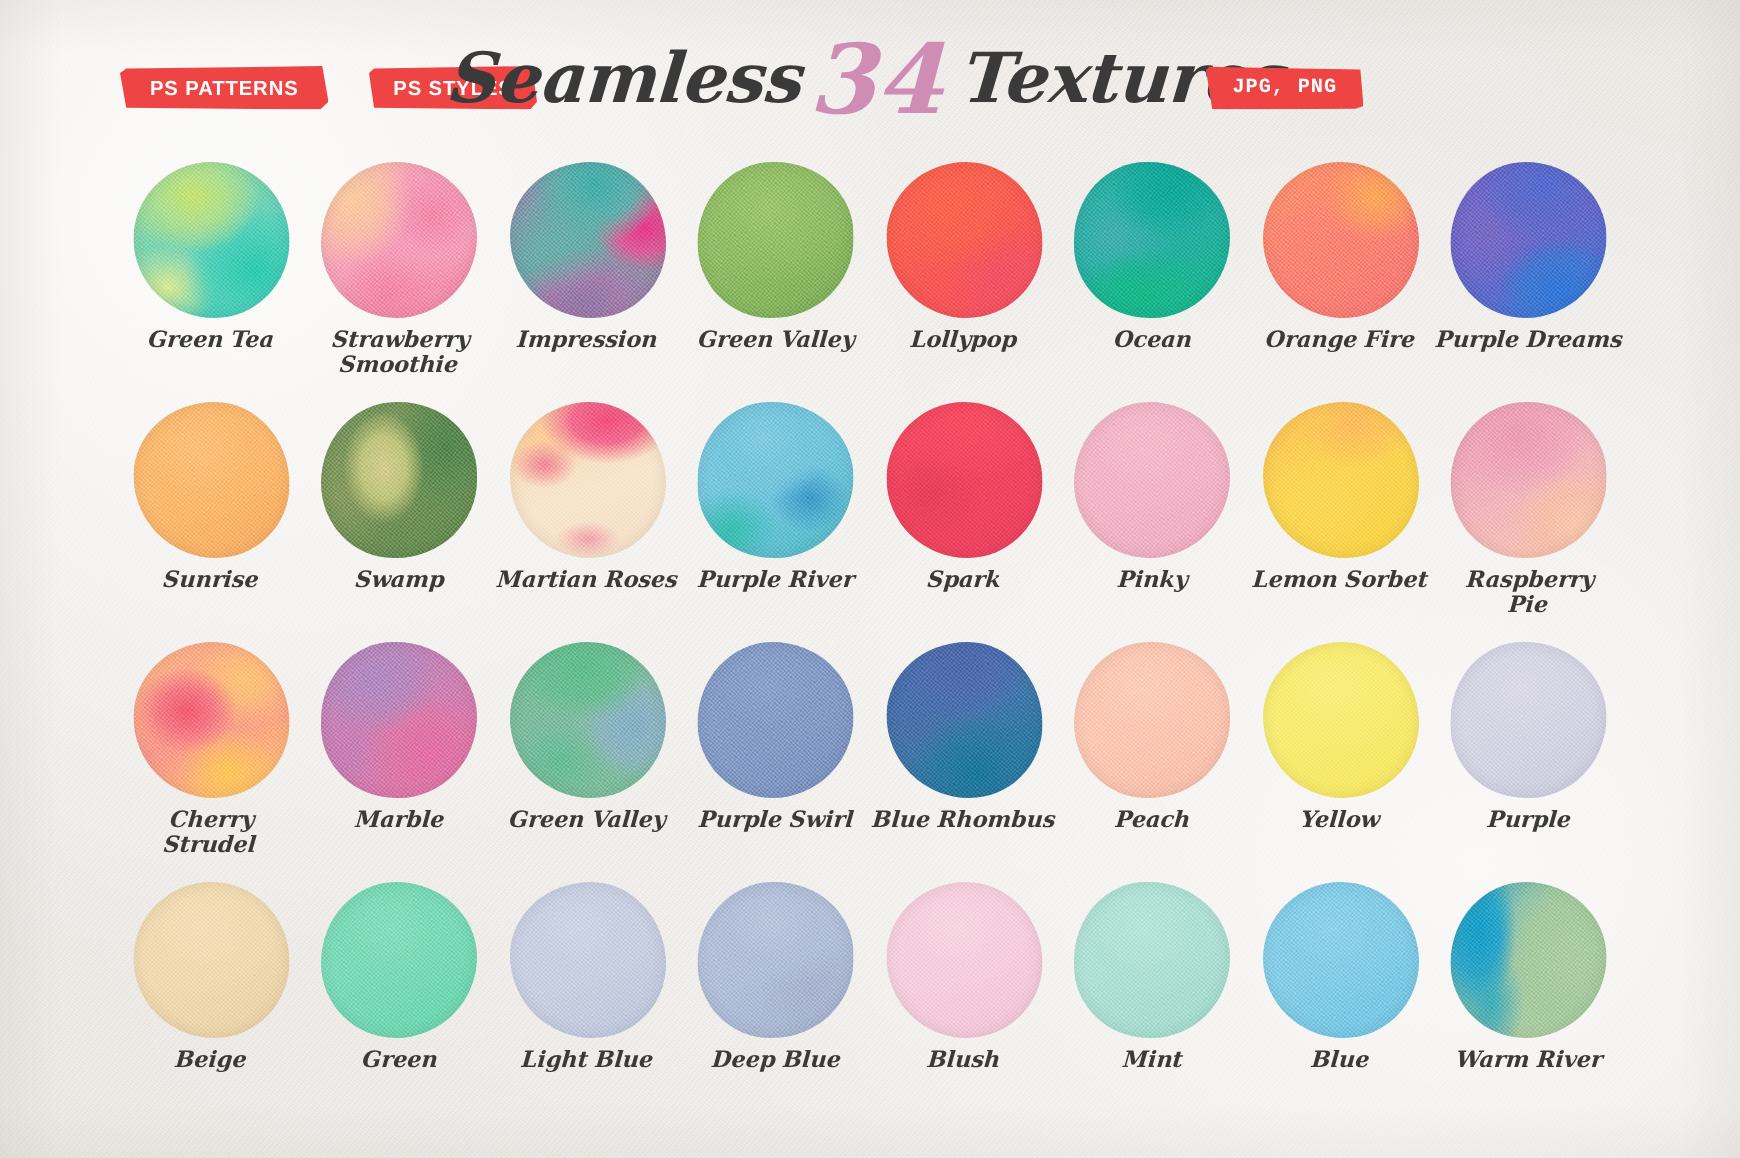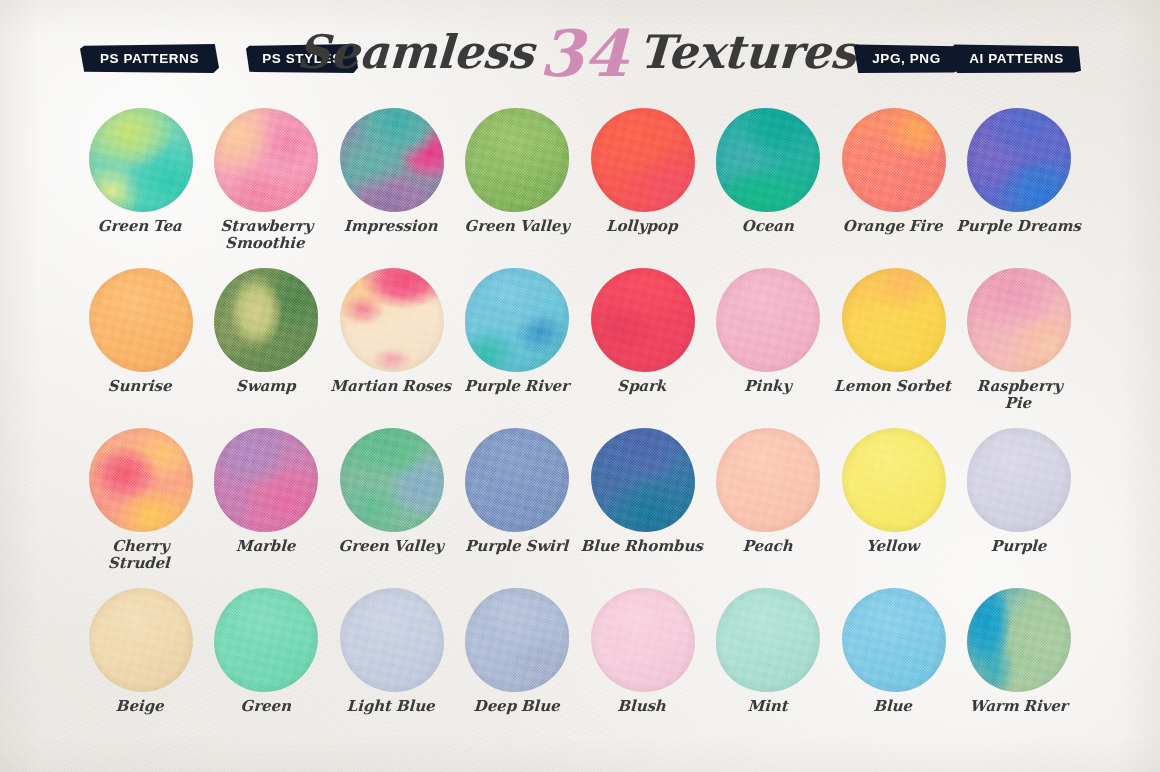--- a/index.html
+++ b/index.html
@@ -46,38 +46,38 @@
   #header {
     position: absolute;
     top: 0; left: 0;
     width: 1160px;
     height: 100px;
   }
   .badge {
     position: absolute;
     top: 44px;
     height: 29px;
-    background: #0f172a;
+    background: #ef4444;
     color: #ffffff;
     font-size: 13.5px;
     font-weight: bold;
     letter-spacing: 0.6px;
     display: flex;
     align-items: center;
     justify-content: center;
     padding: 0 14px;
     box-sizing: border-box;
     font-family: "Liberation Sans", sans-serif;
   }
   .badge.bl { clip-path: polygon(3% 6%, 97% 0%, 100% 82%, 96% 100%, 3% 96%, 0% 16%); }
   .badge.br { clip-path: polygon(2% 2%, 98% 8%, 100% 92%, 95% 98%, 4% 100%, 0% 10%); }
 
   #badge-ps-patterns { left: 80px;  width: 139px; }
   #badge-ps-styles   { left: 246px; width: 112px; }
-  #badge-jpg-png     { left: 854px; width: 105px; }
+  #badge-jpg-png     { left: 804px; width: 105px; font-family: Liberation Mono, monospace; }
   #badge-ai-patterns { left: 952px; width: 129px; }
 
   #title {
     position: absolute;
     top: 16px;
     left: 355px;
     width: 450px;
     height: 72px;
     display: flex;
     align-items: center;
@@ -193,214 +193,211 @@
     <div id="title">
       <span class="title-word" id="title-part1">Seamless</span>
       <span id="title-number">34</span>
       <span class="title-word" id="title-part2">Textures</span>
     </div>
 
     <div class="badge br" id="badge-jpg-png">
       <span>JPG, PNG</span>
     </div>
 
-    <div class="badge br" id="badge-ai-patterns">
-      <span>AI PATTERNS</span>
+
+  </div>
+
+  <div id="grid">
+      <div class="cell">
+        <div class="blob-wrap">
+          <div class="blob" style="background: radial-gradient(70% 60% at 38% 22%, rgb(194, 224, 106) 0%, rgb(168, 220, 134) 30%, rgba(168, 220, 134, 0) 62%), radial-gradient(60% 55% at 78% 70%, rgb(46, 196, 171) 0%, rgb(70, 201, 178) 40%, rgba(70, 201, 178, 0) 75%), radial-gradient(55% 45% at 22% 80%, rgb(216, 232, 138) 0%, rgba(216, 232, 138, 0) 60%), linear-gradient(150deg, rgb(154, 217, 143) 0%, rgb(95, 205, 182) 55%, rgb(56, 195, 171) 100%); border-radius: 50% 50% 48% 52% / 49% 51%;"></div>
+        </div>
+        <div class="swatch-label">Green Tea</div>
+      </div>
+      <div class="cell">
+        <div class="blob-wrap">
+          <div class="blob" style="background: radial-gradient(55% 60% at 20% 24%, rgb(249, 199, 154) 0%, rgb(247, 185, 160) 35%, rgba(247, 185, 160, 0) 70%), radial-gradient(60% 55% at 72% 34%, rgb(239, 127, 164) 0%, rgb(242, 148, 180) 45%, rgba(242, 148, 180, 0) 78%), radial-gradient(50% 45% at 42% 86%, rgb(239, 124, 159) 0%, rgba(239, 124, 159, 0) 66%), linear-gradient(145deg, rgb(248, 191, 162) 0%, rgb(244, 154, 180) 45%, rgb(238, 124, 162) 100%); border-radius: 48% 52% 52% 48% / 52% 48%;"></div>
+        </div>
+        <div class="swatch-label">Strawberry<br>Smoothie</div>
+      </div>
+      <div class="cell">
+        <div class="blob-wrap">
+          <div class="blob" style="background: radial-gradient(55% 50% at 55% 14%, rgb(63, 168, 162) 0%, rgb(90, 168, 164) 45%, rgba(90, 168, 164, 0) 78%), radial-gradient(45% 40% at 86% 42%, rgb(227, 53, 126) 0%, rgb(212, 88, 143) 40%, rgba(212, 88, 143, 0) 72%), radial-gradient(50% 45% at 30% 52%, rgb(99, 168, 160) 0%, rgba(99, 168, 160, 0) 70%), radial-gradient(60% 45% at 48% 90%, rgb(138, 111, 158) 0%, rgb(154, 116, 164) 40%, rgba(154, 116, 164, 0) 80%), linear-gradient(135deg, rgb(143, 127, 168) 0%, rgb(95, 165, 162) 45%, rgb(157, 111, 156) 100%); border-radius: 52% 48% 47% 53% / 47% 53%;"></div>
+        </div>
+        <div class="swatch-label">Impression</div>
+      </div>
+      <div class="cell">
+        <div class="blob-wrap">
+          <div class="blob" style="background: radial-gradient(70% 60% at 45% 30%, rgb(149, 191, 105) 0%, rgb(138, 184, 97) 45%, rgba(138, 184, 97, 0) 80%), linear-gradient(150deg, rgb(147, 189, 106) 0%, rgb(130, 179, 93) 55%, rgb(118, 168, 84) 100%); border-radius: 49% 51% 53% 47% / 53% 47% 51% 49%;"></div>
+        </div>
+        <div class="swatch-label">Green Valley</div>
+      </div>
+      <div class="cell">
+        <div class="blob-wrap">
+          <div class="blob" style="background: radial-gradient(65% 55% at 38% 26%, rgb(250, 95, 73) 0%, rgb(246, 90, 76) 45%, rgba(246, 90, 76, 0) 80%), radial-gradient(55% 50% at 75% 72%, rgb(239, 78, 94) 0%, rgba(239, 78, 94, 0) 70%), linear-gradient(150deg, rgb(251, 97, 71) 0%, rgb(244, 84, 79) 55%, rgb(237, 74, 92) 100%); border-radius: 51% 49% 49% 51% / 48% 52%;"></div>
+        </div>
+        <div class="swatch-label">Lollypop</div>
+      </div>
+      <div class="cell">
+        <div class="blob-wrap">
+          <div class="blob" style="background: radial-gradient(50% 42% at 62% 16%, rgb(16, 160, 143) 0%, rgb(27, 163, 150) 45%, rgba(27, 163, 150, 0) 80%), radial-gradient(60% 38% at 45% 88%, rgb(25, 176, 125) 0%, rgb(28, 174, 134) 45%, rgba(28, 174, 134, 0) 82%), radial-gradient(55% 50% at 25% 48%, rgb(63, 168, 168) 0%, rgba(63, 168, 168, 0) 72%), linear-gradient(150deg, rgb(42, 168, 159) 0%, rgb(39, 167, 154) 50%, rgb(23, 173, 131) 100%); border-radius: 47% 53% 51% 49% / 51% 49% 53% 47%;"></div>
+        </div>
+        <div class="swatch-label">Ocean</div>
+      </div>
+      <div class="cell">
+        <div class="blob-wrap">
+          <div class="blob" style="background: radial-gradient(45% 38% at 72% 22%, rgb(251, 161, 85) 0%, rgb(250, 143, 95) 40%, rgba(250, 143, 95, 0) 74%), radial-gradient(55% 50% at 32% 60%, rgb(248, 122, 109) 0%, rgba(248, 122, 109, 0) 72%), linear-gradient(150deg, rgb(250, 138, 100) 0%, rgb(248, 122, 108) 50%, rgb(244, 112, 110) 100%); border-radius: 50% 50% 48% 52% / 49% 51%;"></div>
+        </div>
+        <div class="swatch-label">Orange Fire</div>
+      </div>
+      <div class="cell">
+        <div class="blob-wrap">
+          <div class="blob" style="background: radial-gradient(55% 45% at 60% 16%, rgb(79, 99, 201) 0%, rgb(90, 99, 194) 45%, rgba(90, 99, 194, 0) 80%), radial-gradient(50% 45% at 70% 84%, rgb(47, 111, 212) 0%, rgb(61, 111, 202) 45%, rgba(61, 111, 202, 0) 80%), radial-gradient(50% 50% at 22% 45%, rgb(112, 99, 189) 0%, rgba(112, 99, 189, 0) 72%), linear-gradient(150deg, rgb(106, 95, 196) 0%, rgb(96, 97, 194) 50%, rgb(58, 110, 205) 100%); border-radius: 48% 52% 52% 48% / 52% 48%;"></div>
+        </div>
+        <div class="swatch-label">Purple Dreams</div>
+      </div>
+      <div class="cell">
+        <div class="blob-wrap">
+          <div class="blob" style="background: radial-gradient(70% 60% at 42% 30%, rgb(251, 187, 115) 0%, rgb(249, 178, 104) 48%, rgba(249, 178, 104, 0) 82%), linear-gradient(150deg, rgb(251, 189, 118) 0%, rgb(249, 177, 103) 55%, rgb(245, 165, 94) 100%); border-radius: 52% 48% 47% 53% / 47% 53%;"></div>
+        </div>
+        <div class="swatch-label">Sunrise</div>
+      </div>
+      <div class="cell">
+        <div class="blob-wrap">
+          <div class="blob" style="background: radial-gradient(36% 50% at 40% 42%, rgb(207, 201, 133) 0%, rgb(185, 191, 116) 40%, rgba(185, 191, 116, 0) 72%), radial-gradient(45% 55% at 80% 30%, rgb(79, 124, 74) 0%, rgb(93, 132, 80) 45%, rgba(93, 132, 80, 0) 80%), radial-gradient(40% 50% at 14% 60%, rgb(124, 145, 89) 0%, rgba(124, 145, 89, 0) 72%), linear-gradient(150deg, rgb(114, 144, 90) 0%, rgb(108, 138, 84) 50%, rgb(90, 127, 75) 100%); border-radius: 49% 51% 53% 47% / 53% 47% 51% 49%;"></div>
+        </div>
+        <div class="swatch-label">Swamp</div>
+      </div>
+      <div class="cell">
+        <div class="blob-wrap">
+          <div class="blob" style="background: radial-gradient(60% 38% at 62% 12%, rgb(239, 75, 115) 0%, rgb(239, 102, 133) 38%, rgba(239, 102, 133, 0) 72%), radial-gradient(30% 22% at 22% 40%, rgb(238, 122, 142) 0%, rgba(238, 122, 142, 0) 70%), radial-gradient(28% 16% at 50% 88%, rgb(240, 154, 164) 0%, rgba(240, 154, 164, 0) 72%), radial-gradient(50% 45% at 20% 22%, rgb(251, 201, 142) 0%, rgba(251, 201, 142, 0) 66%), linear-gradient(160deg, rgb(247, 210, 165) 0%, rgb(246, 227, 200) 55%, rgb(243, 220, 194) 100%); border-radius: 51% 49% 49% 51% / 48% 52%;"></div>
+        </div>
+        <div class="swatch-label">Martian Roses</div>
+      </div>
+      <div class="cell">
+        <div class="blob-wrap">
+          <div class="blob" style="background: radial-gradient(55% 50% at 42% 24%, rgb(121, 198, 220) 0%, rgb(109, 192, 216) 48%, rgba(109, 192, 216, 0) 80%), radial-gradient(35% 30% at 72% 62%, rgb(60, 143, 196) 0%, rgba(60, 143, 196, 0) 72%), radial-gradient(40% 35% at 22% 82%, rgb(52, 184, 168) 0%, rgba(52, 184, 168, 0) 74%), linear-gradient(150deg, rgb(124, 200, 220) 0%, rgb(104, 191, 215) 55%, rgb(78, 180, 189) 100%); border-radius: 47% 53% 51% 49% / 51% 49% 53% 47%;"></div>
+        </div>
+        <div class="swatch-label">Purple River</div>
+      </div>
+      <div class="cell">
+        <div class="blob-wrap">
+          <div class="blob" style="background: radial-gradient(60% 45% at 52% 14%, rgb(244, 72, 90) 0%, rgb(240, 69, 90) 45%, rgba(240, 69, 90, 0) 80%), radial-gradient(50% 45% at 28% 58%, rgb(226, 59, 86) 0%, rgba(226, 59, 86, 0) 72%), linear-gradient(150deg, rgb(244, 73, 91) 0%, rgb(238, 66, 88) 50%, rgb(230, 61, 90) 100%); border-radius: 50% 50% 48% 52% / 49% 51%;"></div>
+        </div>
+        <div class="swatch-label">Spark</div>
+      </div>
+      <div class="cell">
+        <div class="blob-wrap">
+          <div class="blob" style="background: radial-gradient(65% 55% at 44% 30%, rgb(243, 181, 201) 0%, rgb(240, 174, 196) 48%, rgba(240, 174, 196, 0) 82%), linear-gradient(150deg, rgb(244, 184, 203) 0%, rgb(240, 173, 195) 55%, rgb(236, 165, 189) 100%); border-radius: 48% 52% 52% 48% / 52% 48%;"></div>
+        </div>
+        <div class="swatch-label">Pinky</div>
+      </div>
+      <div class="cell">
+        <div class="blob-wrap">
+          <div class="blob" style="background: radial-gradient(50% 40% at 58% 12%, rgb(251, 181, 90) 0%, rgb(250, 193, 85) 42%, rgba(250, 193, 85, 0) 76%), radial-gradient(60% 55% at 38% 62%, rgb(249, 212, 82) 0%, rgba(249, 212, 82, 0) 74%), linear-gradient(155deg, rgb(250, 189, 86) 0%, rgb(249, 208, 78) 50%, rgb(246, 207, 67) 100%); border-radius: 52% 48% 47% 53% / 47% 53%;"></div>
+        </div>
+        <div class="swatch-label">Lemon Sorbet</div>
+      </div>
+      <div class="cell">
+        <div class="blob-wrap">
+          <div class="blob" style="background: radial-gradient(60% 50% at 42% 20%, rgb(233, 147, 176) 0%, rgb(236, 159, 180) 45%, rgba(236, 159, 180, 0) 80%), radial-gradient(50% 45% at 80% 78%, rgb(246, 195, 164) 0%, rgb(244, 184, 164) 45%, rgba(244, 184, 164, 0) 80%), linear-gradient(150deg, rgb(233, 148, 177) 0%, rgb(239, 174, 182) 50%, rgb(246, 197, 166) 100%); border-radius: 49% 51% 53% 47% / 53% 47% 51% 49%;"></div>
+        </div>
+        <div class="swatch-label">Raspberry<br>Pie</div>
+      </div>
+      <div class="cell">
+        <div class="blob-wrap">
+          <div class="blob" style="background: radial-gradient(45% 38% at 34% 44%, rgb(238, 86, 104) 0%, rgb(241, 112, 123) 38%, rgba(241, 112, 123, 0) 72%), radial-gradient(50% 40% at 72% 24%, rgb(251, 191, 110) 0%, rgb(251, 177, 120) 40%, rgba(251, 177, 120, 0) 76%), radial-gradient(45% 40% at 60% 84%, rgb(252, 194, 84) 0%, rgba(252, 194, 84, 0) 72%), linear-gradient(150deg, rgb(249, 178, 126) 0%, rgb(247, 144, 131) 50%, rgb(251, 194, 102) 100%); border-radius: 51% 49% 49% 51% / 48% 52%;"></div>
+        </div>
+        <div class="swatch-label">Cherry<br>Strudel</div>
+      </div>
+      <div class="cell">
+        <div class="blob-wrap">
+          <div class="blob" style="background: radial-gradient(50% 45% at 34% 22%, rgb(169, 127, 189) 0%, rgb(176, 125, 180) 45%, rgba(176, 125, 180, 0) 80%), radial-gradient(55% 50% at 70% 72%, rgb(224, 103, 159) 0%, rgb(216, 111, 159) 45%, rgba(216, 111, 159, 0) 80%), radial-gradient(40% 45% at 18% 70%, rgb(193, 117, 173) 0%, rgba(193, 117, 173, 0) 72%), linear-gradient(150deg, rgb(173, 127, 187) 0%, rgb(200, 120, 170) 50%, rgb(224, 104, 158) 100%); border-radius: 47% 53% 51% 49% / 51% 49% 53% 47%;"></div>
+        </div>
+        <div class="swatch-label">Marble</div>
+      </div>
+      <div class="cell">
+        <div class="blob-wrap">
+          <div class="blob" style="background: radial-gradient(55% 45% at 46% 16%, rgb(91, 183, 131) 0%, rgb(100, 184, 138) 45%, rgba(100, 184, 138, 0) 80%), radial-gradient(45% 45% at 80% 54%, rgb(123, 169, 192) 0%, rgb(131, 174, 185) 45%, rgba(131, 174, 185, 0) 78%), radial-gradient(50% 45% at 30% 76%, rgb(95, 183, 140) 0%, rgba(95, 183, 140, 0) 72%), linear-gradient(150deg, rgb(99, 183, 134) 0%, rgb(127, 182, 156) 50%, rgb(111, 183, 142) 100%); border-radius: 50% 50% 48% 52% / 49% 51%;"></div>
+        </div>
+        <div class="swatch-label">Green Valley</div>
+      </div>
+      <div class="cell">
+        <div class="blob-wrap">
+          <div class="blob" style="background: radial-gradient(60% 55% at 44% 28%, rgb(128, 153, 198) 0%, rgb(123, 147, 193) 48%, rgba(123, 147, 193, 0) 82%), linear-gradient(150deg, rgb(130, 153, 200) 0%, rgb(122, 146, 192) 55%, rgb(113, 137, 184) 100%); border-radius: 48% 52% 52% 48% / 52% 48%;"></div>
+        </div>
+        <div class="swatch-label">Purple Swirl</div>
+      </div>
+      <div class="cell">
+        <div class="blob-wrap">
+          <div class="blob" style="background: radial-gradient(55% 45% at 48% 16%, rgb(74, 97, 164) 0%, rgb(74, 102, 166) 45%, rgba(74, 102, 166, 0) 80%), radial-gradient(55% 45% at 58% 84%, rgb(27, 111, 143) 0%, rgb(42, 113, 150) 45%, rgba(42, 113, 150, 0) 82%), radial-gradient(45% 45% at 20% 52%, rgb(69, 104, 159) 0%, rgba(69, 104, 159, 0) 72%), linear-gradient(150deg, rgb(74, 98, 163) 0%, rgb(62, 111, 162) 50%, rgb(29, 113, 145) 100%); border-radius: 52% 48% 47% 53% / 47% 53%;"></div>
+        </div>
+        <div class="swatch-label">Blue Rhombus</div>
+      </div>
+      <div class="cell">
+        <div class="blob-wrap">
+          <div class="blob" style="background: radial-gradient(65% 55% at 44% 30%, rgb(251, 201, 180) 0%, rgb(249, 194, 173) 48%, rgba(249, 194, 173, 0) 82%), linear-gradient(150deg, rgb(251, 204, 182) 0%, rgb(249, 193, 172) 55%, rgb(246, 184, 164) 100%); border-radius: 49% 51% 53% 47% / 53% 47% 51% 49%;"></div>
+        </div>
+        <div class="swatch-label">Peach</div>
+      </div>
+      <div class="cell">
+        <div class="blob-wrap">
+          <div class="blob" style="background: radial-gradient(65% 55% at 44% 30%, rgb(249, 238, 120) 0%, rgb(247, 234, 108) 48%, rgba(247, 234, 108, 0) 82%), linear-gradient(150deg, rgb(249, 239, 123) 0%, rgb(247, 233, 104) 55%, rgb(244, 228, 94) 100%); border-radius: 51% 49% 49% 51% / 48% 52%;"></div>
+        </div>
+        <div class="swatch-label">Yellow</div>
+      </div>
+      <div class="cell">
+        <div class="blob-wrap">
+          <div class="blob" style="background: radial-gradient(65% 55% at 44% 30%, rgb(216, 214, 230) 0%, rgb(210, 209, 226) 48%, rgba(210, 209, 226, 0) 82%), linear-gradient(150deg, rgb(218, 216, 232) 0%, rgb(209, 208, 225) 55%, rgb(201, 200, 220) 100%); border-radius: 47% 53% 51% 49% / 51% 49% 53% 47%;"></div>
+        </div>
+        <div class="swatch-label">Purple</div>
+      </div>
+      <div class="cell">
+        <div class="blob-wrap">
+          <div class="blob" style="background: radial-gradient(65% 55% at 44% 30%, rgb(242, 220, 180) 0%, rgb(239, 215, 171) 48%, rgba(239, 215, 171, 0) 82%), linear-gradient(150deg, rgb(243, 221, 183) 0%, rgb(238, 213, 169) 55%, rgb(233, 205, 158) 100%); border-radius: 50% 50% 48% 52% / 49% 51%;"></div>
+        </div>
+        <div class="swatch-label">Beige</div>
+      </div>
+      <div class="cell">
+        <div class="blob-wrap">
+          <div class="blob" style="background: radial-gradient(65% 55% at 44% 30%, rgb(125, 218, 185) 0%, rgb(114, 214, 178) 48%, rgba(114, 214, 178, 0) 82%), linear-gradient(150deg, rgb(128, 219, 188) 0%, rgb(112, 213, 177) 55%, rgb(100, 208, 168) 100%); border-radius: 48% 52% 52% 48% / 52% 48%;"></div>
+        </div>
+        <div class="swatch-label">Green</div>
+      </div>
+      <div class="cell">
+        <div class="blob-wrap">
+          <div class="blob" style="background: radial-gradient(65% 55% at 44% 30%, rgb(202, 209, 227) 0%, rgb(195, 203, 223) 48%, rgba(195, 203, 223, 0) 82%), linear-gradient(150deg, rgb(204, 211, 229) 0%, rgb(194, 202, 222) 55%, rgb(185, 194, 217) 100%); border-radius: 52% 48% 47% 53% / 47% 53%;"></div>
+        </div>
+        <div class="swatch-label">Light Blue</div>
+      </div>
+      <div class="cell">
+        <div class="blob-wrap">
+          <div class="blob" style="background: radial-gradient(60% 50% at 46% 26%, rgb(179, 192, 216) 0%, rgb(171, 185, 212) 48%, rgba(171, 185, 212, 0) 82%), radial-gradient(45% 40% at 72% 70%, rgb(159, 172, 201) 0%, rgba(159, 172, 201, 0) 74%), linear-gradient(150deg, rgb(181, 193, 218) 0%, rgb(169, 183, 211) 55%, rgb(157, 172, 201) 100%); border-radius: 49% 51% 53% 47% / 53% 47% 51% 49%;"></div>
+        </div>
+        <div class="swatch-label">Deep Blue</div>
+      </div>
+      <div class="cell">
+        <div class="blob-wrap">
+          <div class="blob" style="background: radial-gradient(65% 55% at 44% 30%, rgb(247, 209, 223) 0%, rgb(244, 202, 218) 48%, rgba(244, 202, 218, 0) 82%), linear-gradient(150deg, rgb(248, 212, 225) 0%, rgb(243, 200, 217) 55%, rgb(238, 192, 211) 100%); border-radius: 51% 49% 49% 51% / 48% 52%;"></div>
+        </div>
+        <div class="swatch-label">Blush</div>
+      </div>
+      <div class="cell">
+        <div class="blob-wrap">
+          <div class="blob" style="background: radial-gradient(65% 55% at 44% 30%, rgb(178, 226, 213) 0%, rgb(169, 222, 208) 48%, rgba(169, 222, 208, 0) 82%), linear-gradient(150deg, rgb(182, 228, 216) 0%, rgb(167, 221, 207) 55%, rgb(156, 215, 199) 100%); border-radius: 47% 53% 51% 49% / 51% 49% 53% 47%;"></div>
+        </div>
+        <div class="swatch-label">Mint</div>
+      </div>
+      <div class="cell">
+        <div class="blob-wrap">
+          <div class="blob" style="background: radial-gradient(65% 55% at 44% 30%, rgb(134, 205, 231) 0%, rgb(123, 200, 228) 48%, rgba(123, 200, 228, 0) 82%), linear-gradient(150deg, rgb(139, 208, 233) 0%, rgb(121, 199, 227) 55%, rgb(108, 192, 222) 100%); border-radius: 50% 50% 48% 52% / 49% 51%;"></div>
+        </div>
+        <div class="swatch-label">Blue</div>
+      </div>
+      <div class="cell">
+        <div class="blob-wrap">
+          <div class="blob" style="background: radial-gradient(36% 72% at 18% 32%, rgb(23, 150, 196) 0%, rgb(43, 157, 194) 38%, rgba(43, 157, 194, 0) 68%), radial-gradient(30% 50% at 26% 78%, rgb(58, 166, 178) 0%, rgba(58, 166, 178, 0) 70%), radial-gradient(60% 70% at 76% 50%, rgb(166, 200, 156) 0%, rgb(158, 197, 152) 45%, rgba(158, 197, 152, 0) 84%), linear-gradient(110deg, rgb(43, 156, 193) 0%, rgb(106, 180, 174) 28%, rgb(164, 199, 154) 58%, rgb(168, 201, 157) 100%); border-radius: 48% 52% 52% 48% / 52% 48%;"></div>
+        </div>
+        <div class="swatch-label">Warm River</div>
+      </div>
     </div>
 
-  </div>
-
-  <div id="grid">
-      <div class="cell">
-        <div class="blob-wrap">
-          <div class="blob" style="background: radial-gradient(70% 60% at 38% 22%, rgb(194, 224, 106) 0%, rgb(168, 220, 134) 30%, rgba(168, 220, 134, 0) 62%), radial-gradient(60% 55% at 78% 70%, rgb(46, 196, 171) 0%, rgb(70, 201, 178) 40%, rgba(70, 201, 178, 0) 75%), radial-gradient(55% 45% at 22% 80%, rgb(216, 232, 138) 0%, rgba(216, 232, 138, 0) 60%), linear-gradient(150deg, rgb(154, 217, 143) 0%, rgb(95, 205, 182) 55%, rgb(56, 195, 171) 100%); border-radius: 50% 50% 48% 52% / 49% 51%;"></div>
-        </div>
-        <div class="swatch-label">Green Tea</div>
-      </div>
-      <div class="cell">
-        <div class="blob-wrap">
-          <div class="blob" style="background: radial-gradient(55% 60% at 20% 24%, rgb(249, 199, 154) 0%, rgb(247, 185, 160) 35%, rgba(247, 185, 160, 0) 70%), radial-gradient(60% 55% at 72% 34%, rgb(239, 127, 164) 0%, rgb(242, 148, 180) 45%, rgba(242, 148, 180, 0) 78%), radial-gradient(50% 45% at 42% 86%, rgb(239, 124, 159) 0%, rgba(239, 124, 159, 0) 66%), linear-gradient(145deg, rgb(248, 191, 162) 0%, rgb(244, 154, 180) 45%, rgb(238, 124, 162) 100%); border-radius: 48% 52% 52% 48% / 52% 48%;"></div>
-        </div>
-        <div class="swatch-label">Strawberry<br>Smoothie</div>
-      </div>
-      <div class="cell">
-        <div class="blob-wrap">
-          <div class="blob" style="background: radial-gradient(55% 50% at 55% 14%, rgb(63, 168, 162) 0%, rgb(90, 168, 164) 45%, rgba(90, 168, 164, 0) 78%), radial-gradient(45% 40% at 86% 42%, rgb(227, 53, 126) 0%, rgb(212, 88, 143) 40%, rgba(212, 88, 143, 0) 72%), radial-gradient(50% 45% at 30% 52%, rgb(99, 168, 160) 0%, rgba(99, 168, 160, 0) 70%), radial-gradient(60% 45% at 48% 90%, rgb(138, 111, 158) 0%, rgb(154, 116, 164) 40%, rgba(154, 116, 164, 0) 80%), linear-gradient(135deg, rgb(143, 127, 168) 0%, rgb(95, 165, 162) 45%, rgb(157, 111, 156) 100%); border-radius: 52% 48% 47% 53% / 47% 53%;"></div>
-        </div>
-        <div class="swatch-label">Impression</div>
-      </div>
-      <div class="cell">
-        <div class="blob-wrap">
-          <div class="blob" style="background: radial-gradient(70% 60% at 45% 30%, rgb(149, 191, 105) 0%, rgb(138, 184, 97) 45%, rgba(138, 184, 97, 0) 80%), linear-gradient(150deg, rgb(147, 189, 106) 0%, rgb(130, 179, 93) 55%, rgb(118, 168, 84) 100%); border-radius: 49% 51% 53% 47% / 53% 47% 51% 49%;"></div>
-        </div>
-        <div class="swatch-label">Green Valley</div>
-      </div>
-      <div class="cell">
-        <div class="blob-wrap">
-          <div class="blob" style="background: radial-gradient(65% 55% at 38% 26%, rgb(250, 95, 73) 0%, rgb(246, 90, 76) 45%, rgba(246, 90, 76, 0) 80%), radial-gradient(55% 50% at 75% 72%, rgb(239, 78, 94) 0%, rgba(239, 78, 94, 0) 70%), linear-gradient(150deg, rgb(251, 97, 71) 0%, rgb(244, 84, 79) 55%, rgb(237, 74, 92) 100%); border-radius: 51% 49% 49% 51% / 48% 52%;"></div>
-        </div>
-        <div class="swatch-label">Lollypop</div>
-      </div>
-      <div class="cell">
-        <div class="blob-wrap">
-          <div class="blob" style="background: radial-gradient(50% 42% at 62% 16%, rgb(16, 160, 143) 0%, rgb(27, 163, 150) 45%, rgba(27, 163, 150, 0) 80%), radial-gradient(60% 38% at 45% 88%, rgb(25, 176, 125) 0%, rgb(28, 174, 134) 45%, rgba(28, 174, 134, 0) 82%), radial-gradient(55% 50% at 25% 48%, rgb(63, 168, 168) 0%, rgba(63, 168, 168, 0) 72%), linear-gradient(150deg, rgb(42, 168, 159) 0%, rgb(39, 167, 154) 50%, rgb(23, 173, 131) 100%); border-radius: 47% 53% 51% 49% / 51% 49% 53% 47%;"></div>
-        </div>
-        <div class="swatch-label">Ocean</div>
-      </div>
-      <div class="cell">
-        <div class="blob-wrap">
-          <div class="blob" style="background: radial-gradient(45% 38% at 72% 22%, rgb(251, 161, 85) 0%, rgb(250, 143, 95) 40%, rgba(250, 143, 95, 0) 74%), radial-gradient(55% 50% at 32% 60%, rgb(248, 122, 109) 0%, rgba(248, 122, 109, 0) 72%), linear-gradient(150deg, rgb(250, 138, 100) 0%, rgb(248, 122, 108) 50%, rgb(244, 112, 110) 100%); border-radius: 50% 50% 48% 52% / 49% 51%;"></div>
-        </div>
-        <div class="swatch-label">Orange Fire</div>
-      </div>
-      <div class="cell">
-        <div class="blob-wrap">
-          <div class="blob" style="background: radial-gradient(55% 45% at 60% 16%, rgb(79, 99, 201) 0%, rgb(90, 99, 194) 45%, rgba(90, 99, 194, 0) 80%), radial-gradient(50% 45% at 70% 84%, rgb(47, 111, 212) 0%, rgb(61, 111, 202) 45%, rgba(61, 111, 202, 0) 80%), radial-gradient(50% 50% at 22% 45%, rgb(112, 99, 189) 0%, rgba(112, 99, 189, 0) 72%), linear-gradient(150deg, rgb(106, 95, 196) 0%, rgb(96, 97, 194) 50%, rgb(58, 110, 205) 100%); border-radius: 48% 52% 52% 48% / 52% 48%;"></div>
-        </div>
-        <div class="swatch-label">Purple Dreams</div>
-      </div>
-      <div class="cell">
-        <div class="blob-wrap">
-          <div class="blob" style="background: radial-gradient(70% 60% at 42% 30%, rgb(251, 187, 115) 0%, rgb(249, 178, 104) 48%, rgba(249, 178, 104, 0) 82%), linear-gradient(150deg, rgb(251, 189, 118) 0%, rgb(249, 177, 103) 55%, rgb(245, 165, 94) 100%); border-radius: 52% 48% 47% 53% / 47% 53%;"></div>
-        </div>
-        <div class="swatch-label">Sunrise</div>
-      </div>
-      <div class="cell">
-        <div class="blob-wrap">
-          <div class="blob" style="background: radial-gradient(36% 50% at 40% 42%, rgb(207, 201, 133) 0%, rgb(185, 191, 116) 40%, rgba(185, 191, 116, 0) 72%), radial-gradient(45% 55% at 80% 30%, rgb(79, 124, 74) 0%, rgb(93, 132, 80) 45%, rgba(93, 132, 80, 0) 80%), radial-gradient(40% 50% at 14% 60%, rgb(124, 145, 89) 0%, rgba(124, 145, 89, 0) 72%), linear-gradient(150deg, rgb(114, 144, 90) 0%, rgb(108, 138, 84) 50%, rgb(90, 127, 75) 100%); border-radius: 49% 51% 53% 47% / 53% 47% 51% 49%;"></div>
-        </div>
-        <div class="swatch-label">Swamp</div>
-      </div>
-      <div class="cell">
-        <div class="blob-wrap">
-          <div class="blob" style="background: radial-gradient(60% 38% at 62% 12%, rgb(239, 75, 115) 0%, rgb(239, 102, 133) 38%, rgba(239, 102, 133, 0) 72%), radial-gradient(30% 22% at 22% 40%, rgb(238, 122, 142) 0%, rgba(238, 122, 142, 0) 70%), radial-gradient(28% 16% at 50% 88%, rgb(240, 154, 164) 0%, rgba(240, 154, 164, 0) 72%), radial-gradient(50% 45% at 20% 22%, rgb(251, 201, 142) 0%, rgba(251, 201, 142, 0) 66%), linear-gradient(160deg, rgb(247, 210, 165) 0%, rgb(246, 227, 200) 55%, rgb(243, 220, 194) 100%); border-radius: 51% 49% 49% 51% / 48% 52%;"></div>
-        </div>
-        <div class="swatch-label">Martian Roses</div>
-      </div>
-      <div class="cell">
-        <div class="blob-wrap">
-          <div class="blob" style="background: radial-gradient(55% 50% at 42% 24%, rgb(121, 198, 220) 0%, rgb(109, 192, 216) 48%, rgba(109, 192, 216, 0) 80%), radial-gradient(35% 30% at 72% 62%, rgb(60, 143, 196) 0%, rgba(60, 143, 196, 0) 72%), radial-gradient(40% 35% at 22% 82%, rgb(52, 184, 168) 0%, rgba(52, 184, 168, 0) 74%), linear-gradient(150deg, rgb(124, 200, 220) 0%, rgb(104, 191, 215) 55%, rgb(78, 180, 189) 100%); border-radius: 47% 53% 51% 49% / 51% 49% 53% 47%;"></div>
-        </div>
-        <div class="swatch-label">Purple River</div>
-      </div>
-      <div class="cell">
-        <div class="blob-wrap">
-          <div class="blob" style="background: radial-gradient(60% 45% at 52% 14%, rgb(244, 72, 90) 0%, rgb(240, 69, 90) 45%, rgba(240, 69, 90, 0) 80%), radial-gradient(50% 45% at 28% 58%, rgb(226, 59, 86) 0%, rgba(226, 59, 86, 0) 72%), linear-gradient(150deg, rgb(244, 73, 91) 0%, rgb(238, 66, 88) 50%, rgb(230, 61, 90) 100%); border-radius: 50% 50% 48% 52% / 49% 51%;"></div>
-        </div>
-        <div class="swatch-label">Spark</div>
-      </div>
-      <div class="cell">
-        <div class="blob-wrap">
-          <div class="blob" style="background: radial-gradient(65% 55% at 44% 30%, rgb(243, 181, 201) 0%, rgb(240, 174, 196) 48%, rgba(240, 174, 196, 0) 82%), linear-gradient(150deg, rgb(244, 184, 203) 0%, rgb(240, 173, 195) 55%, rgb(236, 165, 189) 100%); border-radius: 48% 52% 52% 48% / 52% 48%;"></div>
-        </div>
-        <div class="swatch-label">Pinky</div>
-      </div>
-      <div class="cell">
-        <div class="blob-wrap">
-          <div class="blob" style="background: radial-gradient(50% 40% at 58% 12%, rgb(251, 181, 90) 0%, rgb(250, 193, 85) 42%, rgba(250, 193, 85, 0) 76%), radial-gradient(60% 55% at 38% 62%, rgb(249, 212, 82) 0%, rgba(249, 212, 82, 0) 74%), linear-gradient(155deg, rgb(250, 189, 86) 0%, rgb(249, 208, 78) 50%, rgb(246, 207, 67) 100%); border-radius: 52% 48% 47% 53% / 47% 53%;"></div>
-        </div>
-        <div class="swatch-label">Lemon Sorbet</div>
-      </div>
-      <div class="cell">
-        <div class="blob-wrap">
-          <div class="blob" style="background: radial-gradient(60% 50% at 42% 20%, rgb(233, 147, 176) 0%, rgb(236, 159, 180) 45%, rgba(236, 159, 180, 0) 80%), radial-gradient(50% 45% at 80% 78%, rgb(246, 195, 164) 0%, rgb(244, 184, 164) 45%, rgba(244, 184, 164, 0) 80%), linear-gradient(150deg, rgb(233, 148, 177) 0%, rgb(239, 174, 182) 50%, rgb(246, 197, 166) 100%); border-radius: 49% 51% 53% 47% / 53% 47% 51% 49%;"></div>
-        </div>
-        <div class="swatch-label">Raspberry<br>Pie</div>
-      </div>
-      <div class="cell">
-        <div class="blob-wrap">
-          <div class="blob" style="background: radial-gradient(45% 38% at 34% 44%, rgb(238, 86, 104) 0%, rgb(241, 112, 123) 38%, rgba(241, 112, 123, 0) 72%), radial-gradient(50% 40% at 72% 24%, rgb(251, 191, 110) 0%, rgb(251, 177, 120) 40%, rgba(251, 177, 120, 0) 76%), radial-gradient(45% 40% at 60% 84%, rgb(252, 194, 84) 0%, rgba(252, 194, 84, 0) 72%), linear-gradient(150deg, rgb(249, 178, 126) 0%, rgb(247, 144, 131) 50%, rgb(251, 194, 102) 100%); border-radius: 51% 49% 49% 51% / 48% 52%;"></div>
-        </div>
-        <div class="swatch-label">Cherry<br>Strudel</div>
-      </div>
-      <div class="cell">
-        <div class="blob-wrap">
-          <div class="blob" style="background: radial-gradient(50% 45% at 34% 22%, rgb(169, 127, 189) 0%, rgb(176, 125, 180) 45%, rgba(176, 125, 180, 0) 80%), radial-gradient(55% 50% at 70% 72%, rgb(224, 103, 159) 0%, rgb(216, 111, 159) 45%, rgba(216, 111, 159, 0) 80%), radial-gradient(40% 45% at 18% 70%, rgb(193, 117, 173) 0%, rgba(193, 117, 173, 0) 72%), linear-gradient(150deg, rgb(173, 127, 187) 0%, rgb(200, 120, 170) 50%, rgb(224, 104, 158) 100%); border-radius: 47% 53% 51% 49% / 51% 49% 53% 47%;"></div>
-        </div>
-        <div class="swatch-label">Marble</div>
-      </div>
-      <div class="cell">
-        <div class="blob-wrap">
-          <div class="blob" style="background: radial-gradient(55% 45% at 46% 16%, rgb(91, 183, 131) 0%, rgb(100, 184, 138) 45%, rgba(100, 184, 138, 0) 80%), radial-gradient(45% 45% at 80% 54%, rgb(123, 169, 192) 0%, rgb(131, 174, 185) 45%, rgba(131, 174, 185, 0) 78%), radial-gradient(50% 45% at 30% 76%, rgb(95, 183, 140) 0%, rgba(95, 183, 140, 0) 72%), linear-gradient(150deg, rgb(99, 183, 134) 0%, rgb(127, 182, 156) 50%, rgb(111, 183, 142) 100%); border-radius: 50% 50% 48% 52% / 49% 51%;"></div>
-        </div>
-        <div class="swatch-label">Green Valley</div>
-      </div>
-      <div class="cell">
-        <div class="blob-wrap">
-          <div class="blob" style="background: radial-gradient(60% 55% at 44% 28%, rgb(128, 153, 198) 0%, rgb(123, 147, 193) 48%, rgba(123, 147, 193, 0) 82%), linear-gradient(150deg, rgb(130, 153, 200) 0%, rgb(122, 146, 192) 55%, rgb(113, 137, 184) 100%); border-radius: 48% 52% 52% 48% / 52% 48%;"></div>
-        </div>
-        <div class="swatch-label">Purple Swirl</div>
-      </div>
-      <div class="cell">
-        <div class="blob-wrap">
-          <div class="blob" style="background: radial-gradient(55% 45% at 48% 16%, rgb(74, 97, 164) 0%, rgb(74, 102, 166) 45%, rgba(74, 102, 166, 0) 80%), radial-gradient(55% 45% at 58% 84%, rgb(27, 111, 143) 0%, rgb(42, 113, 150) 45%, rgba(42, 113, 150, 0) 82%), radial-gradient(45% 45% at 20% 52%, rgb(69, 104, 159) 0%, rgba(69, 104, 159, 0) 72%), linear-gradient(150deg, rgb(74, 98, 163) 0%, rgb(62, 111, 162) 50%, rgb(29, 113, 145) 100%); border-radius: 52% 48% 47% 53% / 47% 53%;"></div>
-        </div>
-        <div class="swatch-label">Blue Rhombus</div>
-      </div>
-      <div class="cell">
-        <div class="blob-wrap">
-          <div class="blob" style="background: radial-gradient(65% 55% at 44% 30%, rgb(251, 201, 180) 0%, rgb(249, 194, 173) 48%, rgba(249, 194, 173, 0) 82%), linear-gradient(150deg, rgb(251, 204, 182) 0%, rgb(249, 193, 172) 55%, rgb(246, 184, 164) 100%); border-radius: 49% 51% 53% 47% / 53% 47% 51% 49%;"></div>
-        </div>
-        <div class="swatch-label">Peach</div>
-      </div>
-      <div class="cell">
-        <div class="blob-wrap">
-          <div class="blob" style="background: radial-gradient(65% 55% at 44% 30%, rgb(249, 238, 120) 0%, rgb(247, 234, 108) 48%, rgba(247, 234, 108, 0) 82%), linear-gradient(150deg, rgb(249, 239, 123) 0%, rgb(247, 233, 104) 55%, rgb(244, 228, 94) 100%); border-radius: 51% 49% 49% 51% / 48% 52%;"></div>
-        </div>
-        <div class="swatch-label">Yellow</div>
-      </div>
-      <div class="cell">
-        <div class="blob-wrap">
-          <div class="blob" style="background: radial-gradient(65% 55% at 44% 30%, rgb(216, 214, 230) 0%, rgb(210, 209, 226) 48%, rgba(210, 209, 226, 0) 82%), linear-gradient(150deg, rgb(218, 216, 232) 0%, rgb(209, 208, 225) 55%, rgb(201, 200, 220) 100%); border-radius: 47% 53% 51% 49% / 51% 49% 53% 47%;"></div>
-        </div>
-        <div class="swatch-label">Purple</div>
-      </div>
-      <div class="cell">
-        <div class="blob-wrap">
-          <div class="blob" style="background: radial-gradient(65% 55% at 44% 30%, rgb(242, 220, 180) 0%, rgb(239, 215, 171) 48%, rgba(239, 215, 171, 0) 82%), linear-gradient(150deg, rgb(243, 221, 183) 0%, rgb(238, 213, 169) 55%, rgb(233, 205, 158) 100%); border-radius: 50% 50% 48% 52% / 49% 51%;"></div>
-        </div>
-        <div class="swatch-label">Beige</div>
-      </div>
-      <div class="cell">
-        <div class="blob-wrap">
-          <div class="blob" style="background: radial-gradient(65% 55% at 44% 30%, rgb(125, 218, 185) 0%, rgb(114, 214, 178) 48%, rgba(114, 214, 178, 0) 82%), linear-gradient(150deg, rgb(128, 219, 188) 0%, rgb(112, 213, 177) 55%, rgb(100, 208, 168) 100%); border-radius: 48% 52% 52% 48% / 52% 48%;"></div>
-        </div>
-        <div class="swatch-label">Green</div>
-      </div>
-      <div class="cell">
-        <div class="blob-wrap">
-          <div class="blob" style="background: radial-gradient(65% 55% at 44% 30%, rgb(202, 209, 227) 0%, rgb(195, 203, 223) 48%, rgba(195, 203, 223, 0) 82%), linear-gradient(150deg, rgb(204, 211, 229) 0%, rgb(194, 202, 222) 55%, rgb(185, 194, 217) 100%); border-radius: 52% 48% 47% 53% / 47% 53%;"></div>
-        </div>
-        <div class="swatch-label">Light Blue</div>
-      </div>
-      <div class="cell">
-        <div class="blob-wrap">
-          <div class="blob" style="background: radial-gradient(60% 50% at 46% 26%, rgb(179, 192, 216) 0%, rgb(171, 185, 212) 48%, rgba(171, 185, 212, 0) 82%), radial-gradient(45% 40% at 72% 70%, rgb(159, 172, 201) 0%, rgba(159, 172, 201, 0) 74%), linear-gradient(150deg, rgb(181, 193, 218) 0%, rgb(169, 183, 211) 55%, rgb(157, 172, 201) 100%); border-radius: 49% 51% 53% 47% / 53% 47% 51% 49%;"></div>
-        </div>
-        <div class="swatch-label">Deep Blue</div>
-      </div>
-      <div class="cell">
-        <div class="blob-wrap">
-          <div class="blob" style="background: radial-gradient(65% 55% at 44% 30%, rgb(247, 209, 223) 0%, rgb(244, 202, 218) 48%, rgba(244, 202, 218, 0) 82%), linear-gradient(150deg, rgb(248, 212, 225) 0%, rgb(243, 200, 217) 55%, rgb(238, 192, 211) 100%); border-radius: 51% 49% 49% 51% / 48% 52%;"></div>
-        </div>
-        <div class="swatch-label">Blush</div>
-      </div>
-      <div class="cell">
-        <div class="blob-wrap">
-          <div class="blob" style="background: radial-gradient(65% 55% at 44% 30%, rgb(178, 226, 213) 0%, rgb(169, 222, 208) 48%, rgba(169, 222, 208, 0) 82%), linear-gradient(150deg, rgb(182, 228, 216) 0%, rgb(167, 221, 207) 55%, rgb(156, 215, 199) 100%); border-radius: 47% 53% 51% 49% / 51% 49% 53% 47%;"></div>
-        </div>
-        <div class="swatch-label">Mint</div>
-      </div>
-      <div class="cell">
-        <div class="blob-wrap">
-          <div class="blob" style="background: radial-gradient(65% 55% at 44% 30%, rgb(134, 205, 231) 0%, rgb(123, 200, 228) 48%, rgba(123, 200, 228, 0) 82%), linear-gradient(150deg, rgb(139, 208, 233) 0%, rgb(121, 199, 227) 55%, rgb(108, 192, 222) 100%); border-radius: 50% 50% 48% 52% / 49% 51%;"></div>
-        </div>
-        <div class="swatch-label">Blue</div>
-      </div>
-      <div class="cell">
-        <div class="blob-wrap">
-          <div class="blob" style="background: radial-gradient(36% 72% at 18% 32%, rgb(23, 150, 196) 0%, rgb(43, 157, 194) 38%, rgba(43, 157, 194, 0) 68%), radial-gradient(30% 50% at 26% 78%, rgb(58, 166, 178) 0%, rgba(58, 166, 178, 0) 70%), radial-gradient(60% 70% at 76% 50%, rgb(166, 200, 156) 0%, rgb(158, 197, 152) 45%, rgba(158, 197, 152, 0) 84%), linear-gradient(110deg, rgb(43, 156, 193) 0%, rgb(106, 180, 174) 28%, rgb(164, 199, 154) 58%, rgb(168, 201, 157) 100%); border-radius: 48% 52% 52% 48% / 52% 48%;"></div>
-        </div>
-        <div class="swatch-label">Warm River</div>
-      </div>
-    </div>
-
 </div>
 
 </body></html>

